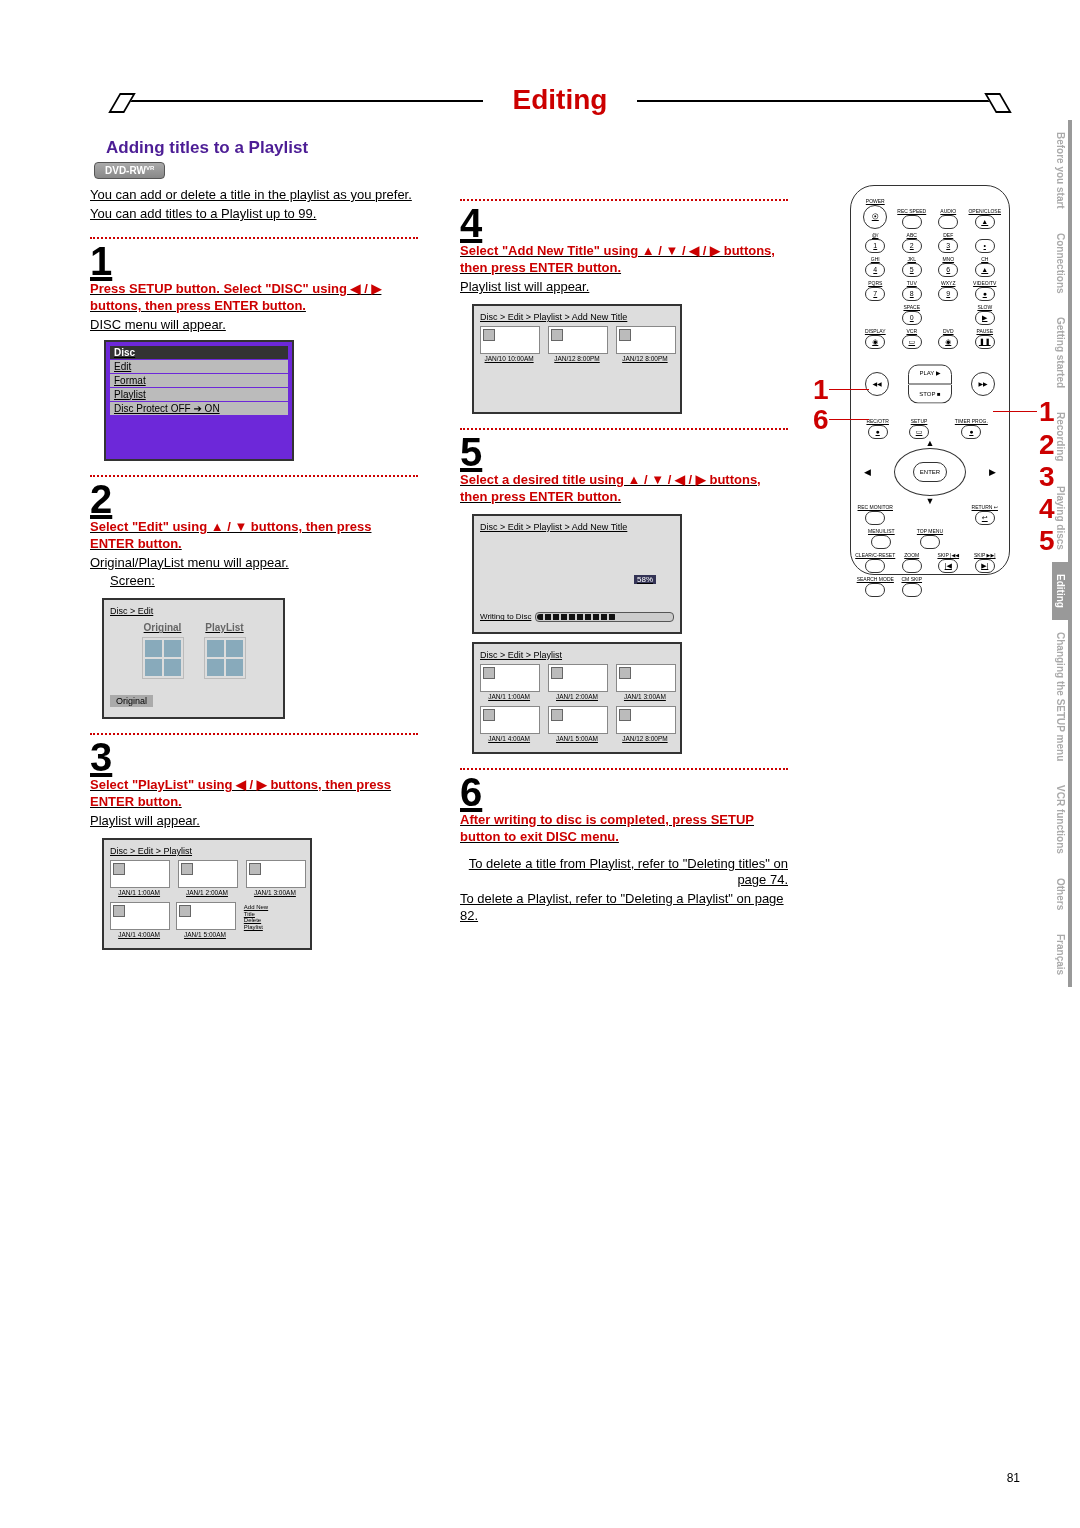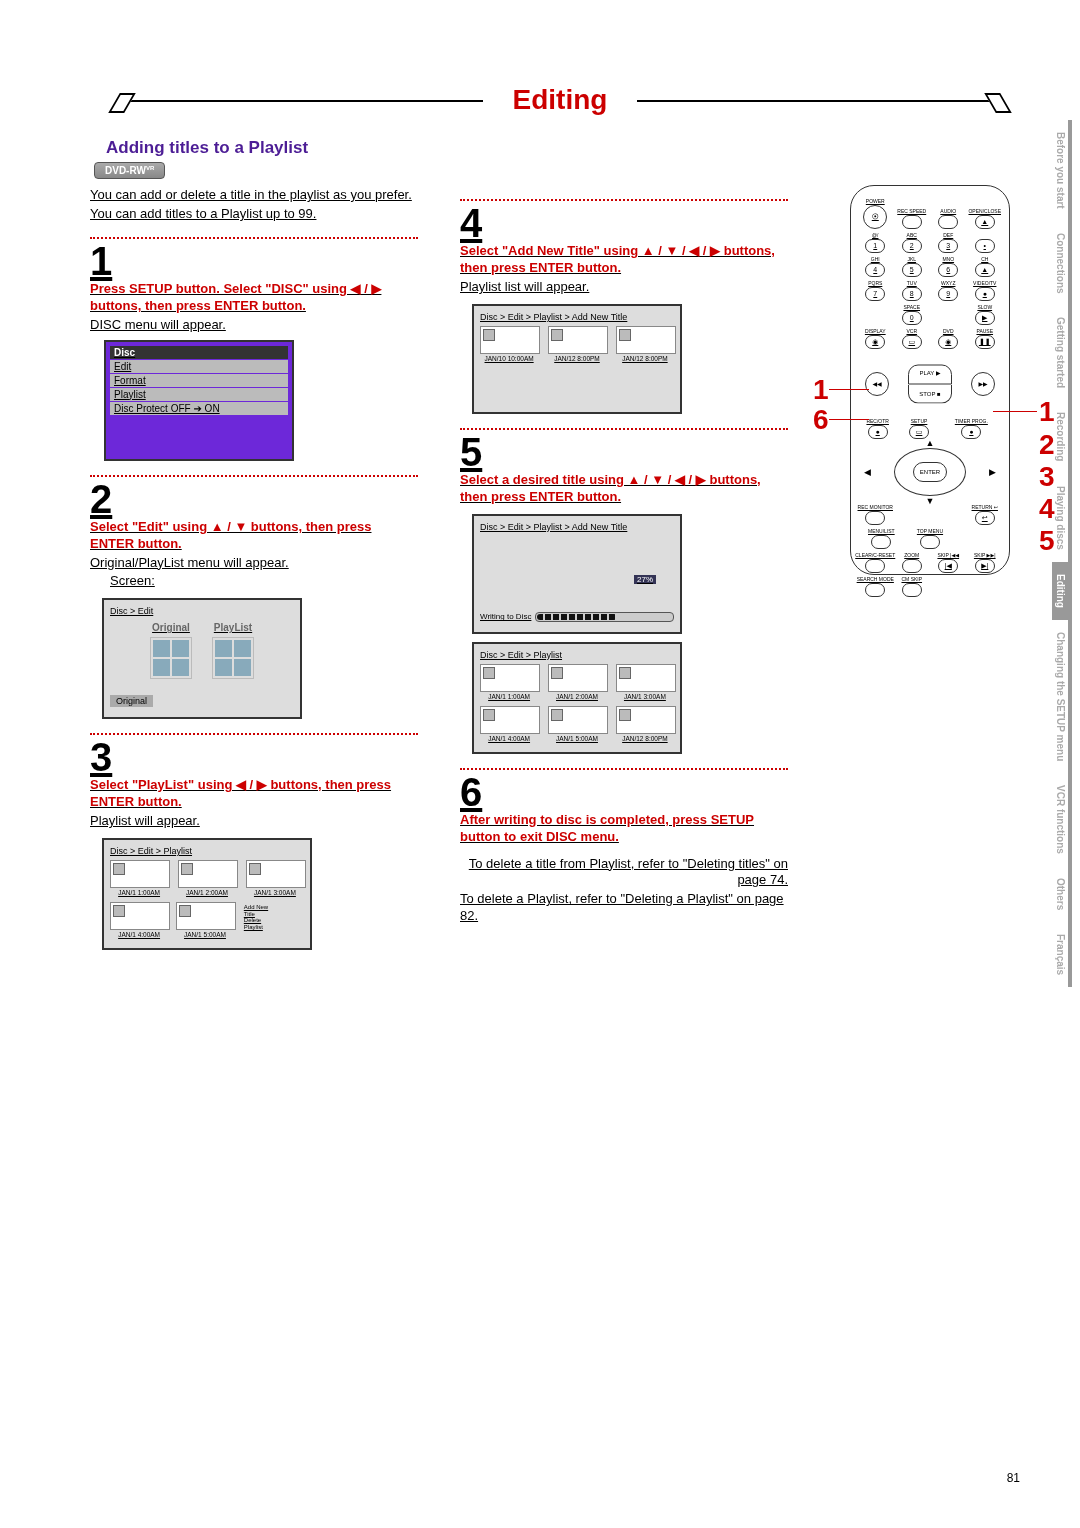--- a/index.html
+++ b/index.html
@@ -97,21 +97,21 @@
     line-height: 0.9;
     margin: 0;
   }
   .bold-red {
     color: #c00;
     font-weight: bold;
     font-size: 13px;
   }
   p { margin: 2px 0; line-height: 1.3; }
   .screen-box {
-    width: 200px;
+    width: 183px;
     background: #ddd;
     border: 2px solid #333;
     font-size: 9px;
     margin: 8px 0 8px 12px;
     padding: 6px 6px 10px 6px;
     box-sizing: border-box;
   }
   .screen-box.wide { width: 210px; }
   .screen-box .crumb {
     font-size: 9px;
@@ -455,21 +455,21 @@
         <div style="height:40px;"></div>
       </div>
 
       <div class="dots"></div>
       <p class="stepnum">5</p>
       <p class="bold-red">Select a desired title using ▲ / ▼ / ◀ / ▶ buttons, then press ENTER button.</p>
 
       <div class="screen-box wide">
         <div class="crumb">Disc &gt; Edit &gt; Playlist &gt; Add New Title</div>
         <div style="height:40px;"></div>
-        <div class="pct"><span>27%</span></div>
+        <div class="pct"><span>58%</span></div>
         <div class="progress">
           <span class="label">Writing to Disc</span>
           <div class="bar">
               <div class="seg"></div>
             </div>
         </div>
       </div>
 
       <div class="screen-box wide">
         <div class="crumb">Disc &gt; Edit &gt; Playlist</div>

